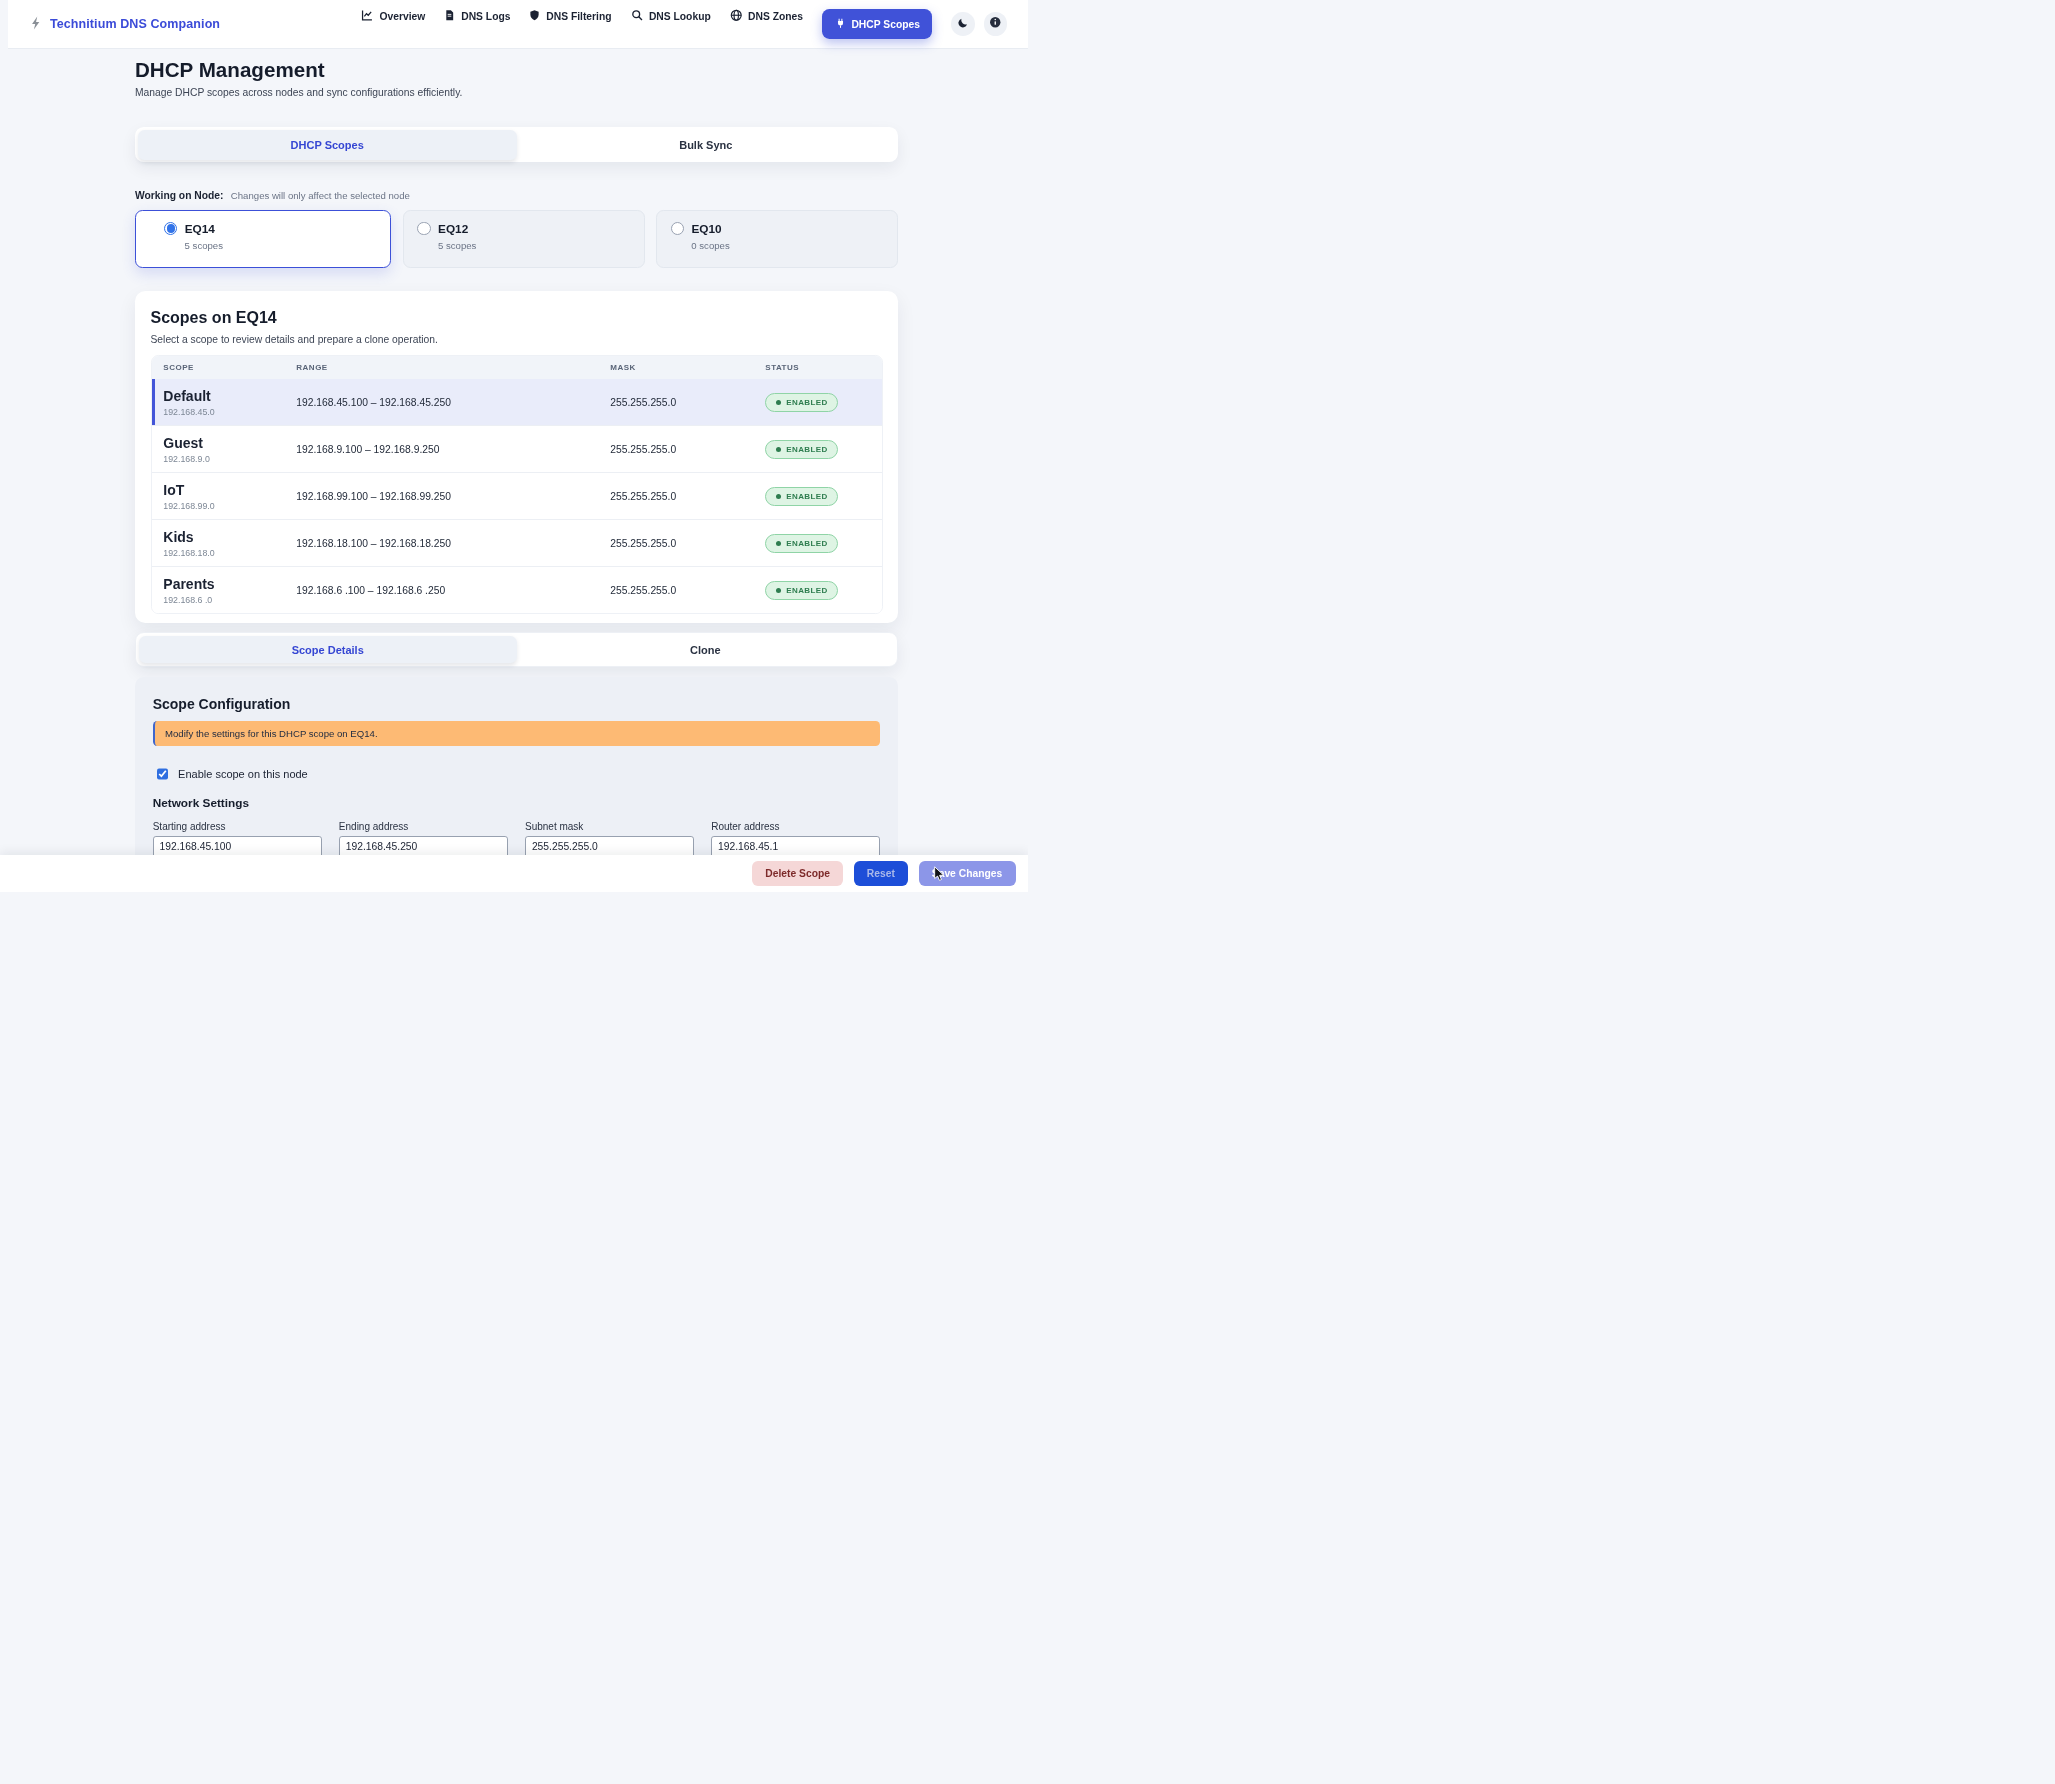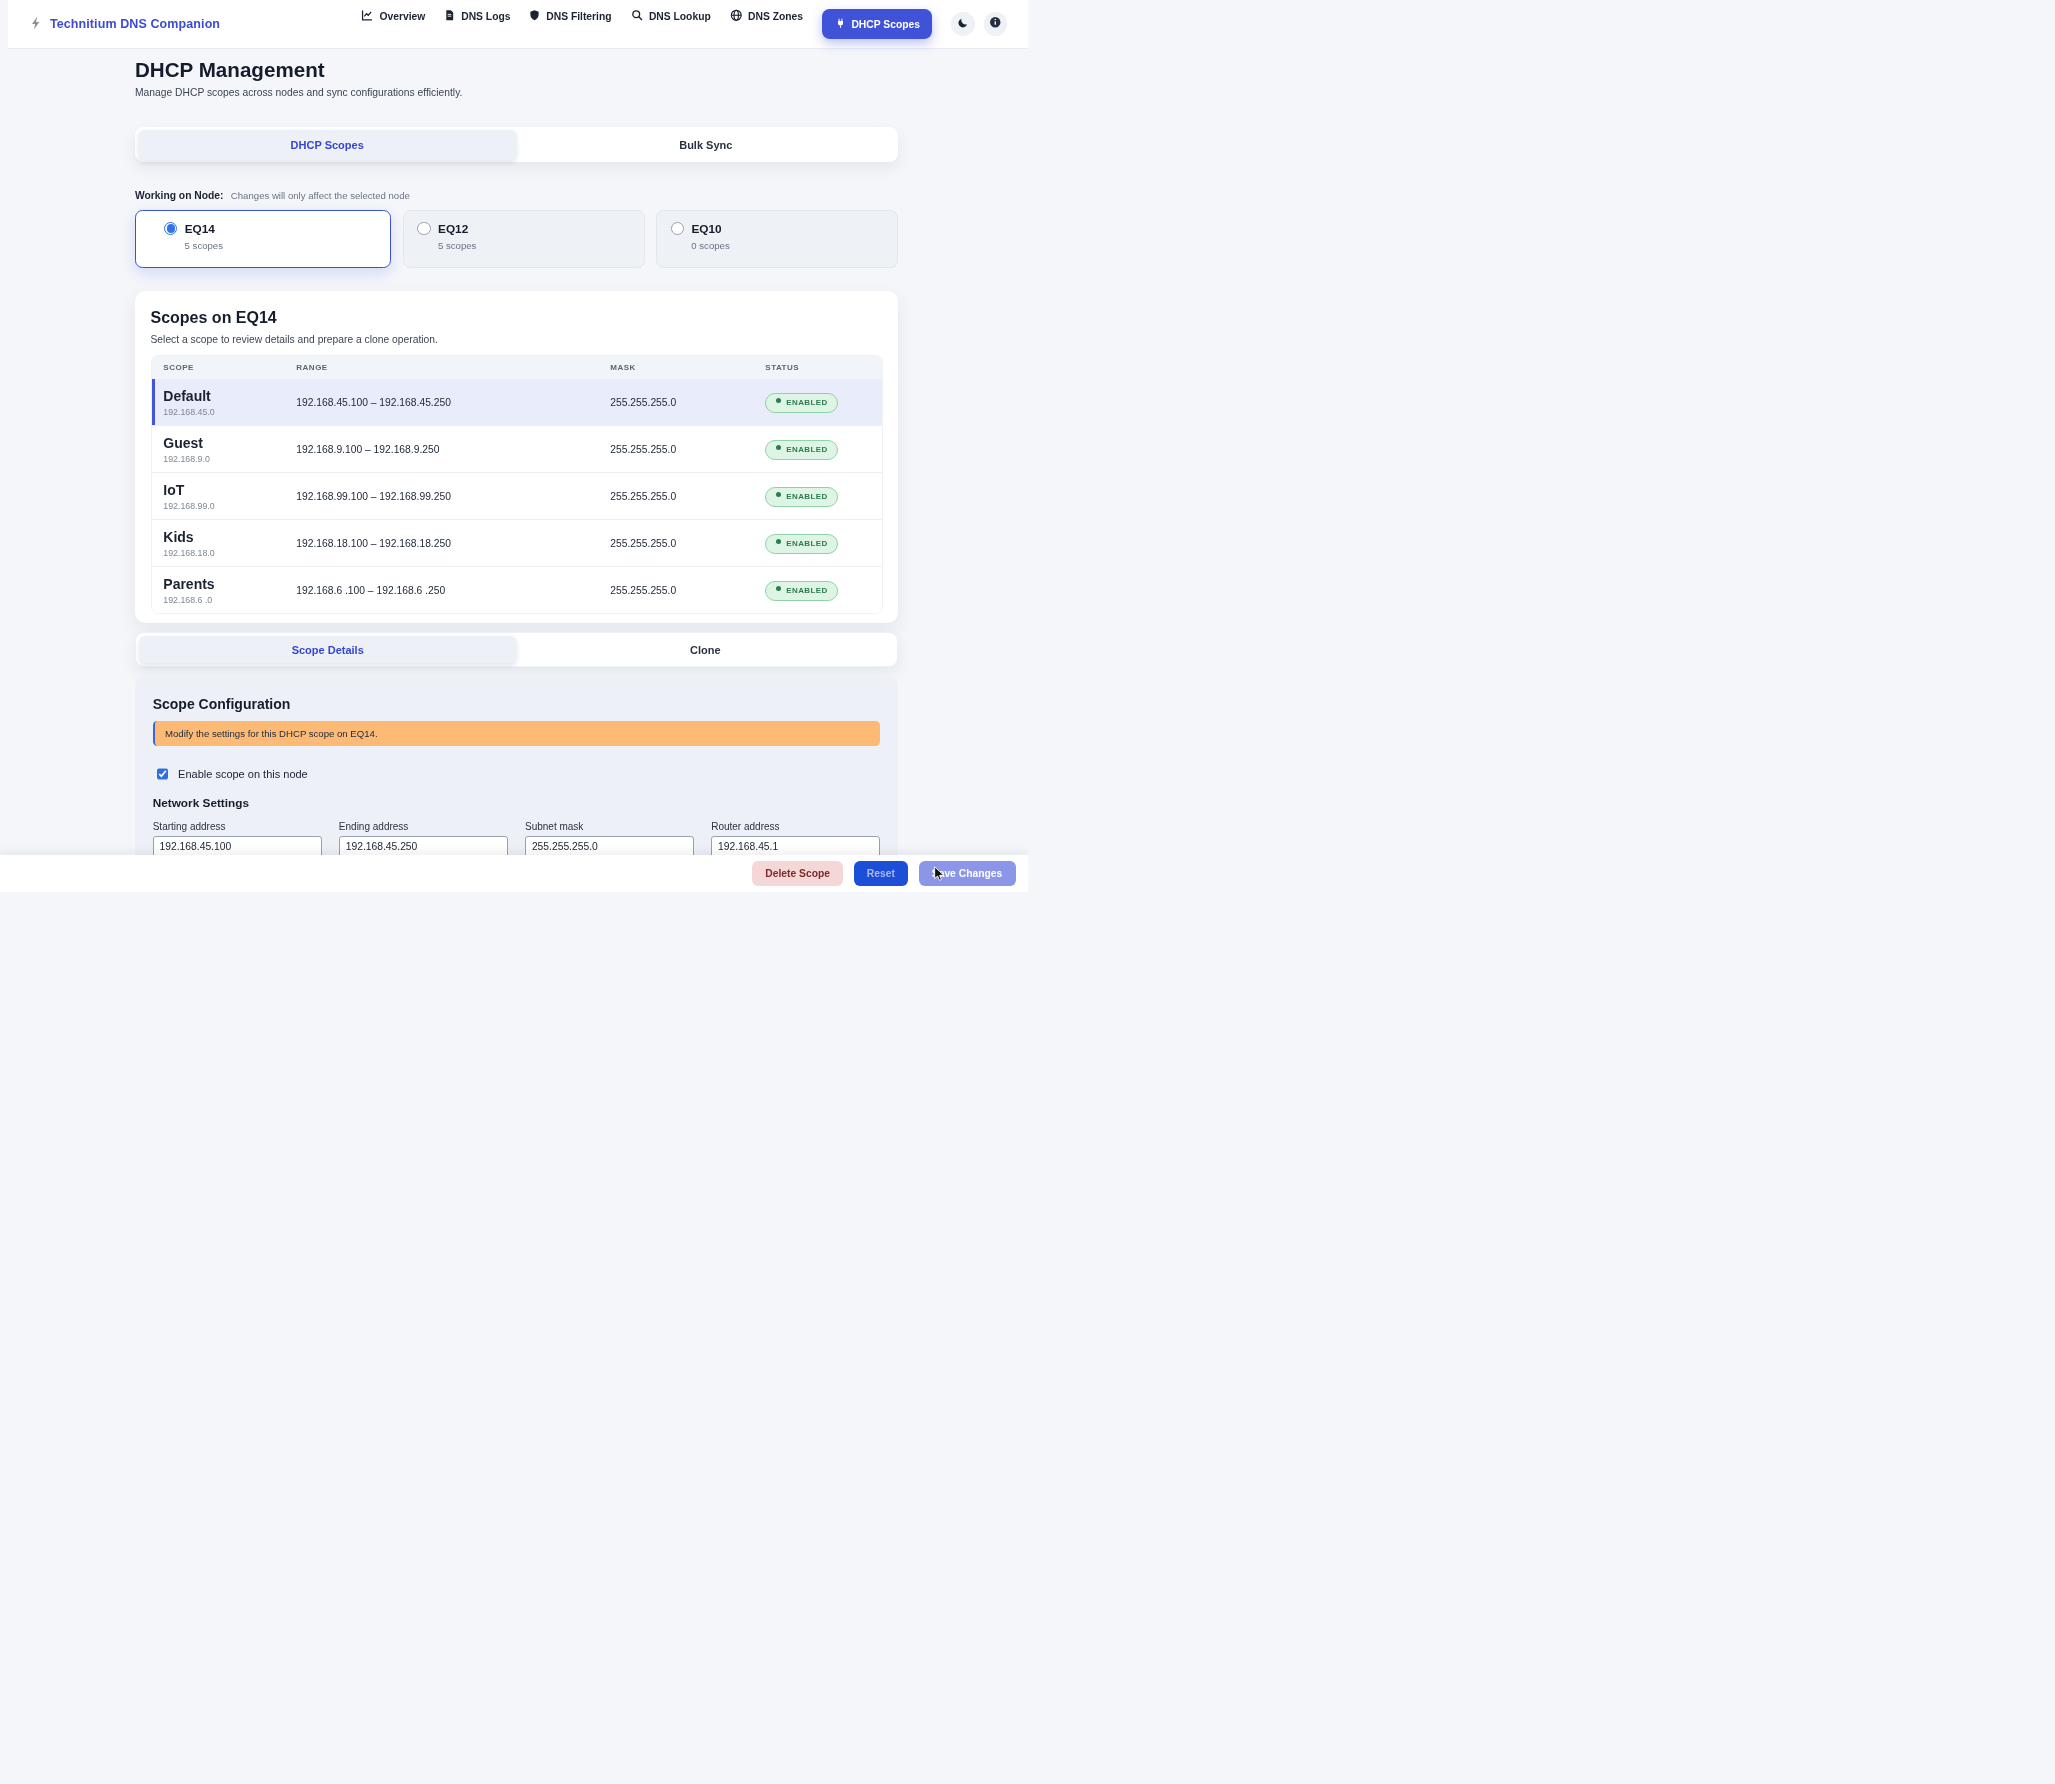--- a/index.html
+++ b/index.html
@@ -45,21 +45,21 @@
   .table{margin-top:10.3px;border-radius:7.4px;overflow:hidden;border:0.7px solid #eef1f6;}
   .thead{display:grid;grid-template-columns:133px 314px 155px 1fr;background:#f1f4f9;height:23.6px;align-items:center;}
   .th{font-size:8px;font-weight:bold;letter-spacing:0.5px;color:#5a6578;text-transform:uppercase;padding-left:11.8px;}
   .trow{position:relative;display:grid;grid-template-columns:133px 314px 155px 1fr;height:46px;align-items:center;border-top:0.7px solid #eceff4;background:#fff;cursor:pointer;}
   .trow.selected{background:#e9ecfa;}
   .trow.selected::before{content:"";position:absolute;left:0;top:0;bottom:0;width:3.7px;background:#4355d8;}
   .cell{padding-left:11.8px;}
   .scope-name{font-size:14px;font-weight:bold;color:#1b2232;line-height:1.2;}
   .scope-subnet{font-size:8.8px;color:#7d8795;margin-top:2.9px;}
   .mono-val{font-size:10.3px;color:#232b3a;}
-  .badge{display:inline-flex;gap:5.2px;background:#def4e4;border:0.7px solid #8fd4a6;color:#2e7d4f;font-size:8px;font-weight:bold;letter-spacing:0.4px;border-radius:736px;padding:4.4px 9.6px;}
+  .badge{display:inline-flex;align-items:center;gap:5.2px;background:#def4e4;border:0.7px solid #8fd4a6;color:#2e7d4f;font-size:8px;font-weight:bold;letter-spacing:0.4px;border-radius:736px;padding:4.4px 9.6px;}
   .badge .dot{width:5.2px;height:5.2px;border-radius:50%;background:#2e7d4f;}
 
   
   .seg-card.detail{margin-top:8.8px;border:0.7px solid #edf0f5;}
   .config-panel{margin-top:10.3px;background:#edf0f6;border-radius:8.8px;padding:19px 17.7px;box-sizing:border-box;height:265px;}
   .config-title{margin:0;font-size:14px;font-weight:bold;color:#161d2c;}
   .info-box{margin-top:8.8px;background:#fdba74;border-left:2.9px solid #3f66cc;border-radius:4.4px;padding:6.6px 10.3px;font-size:9.6px;color:#1d2940;display:flex;align-items:center;height:25px;box-sizing:border-box;}
   .check-row{margin-top:19px;display:flex;align-items:center;gap:6.6px;}
   .check-row input{width:11.8px;height:11.8px;accent-color:#2f6ee0;}
   .check-label{font-size:11px;color:#1b2232;}

